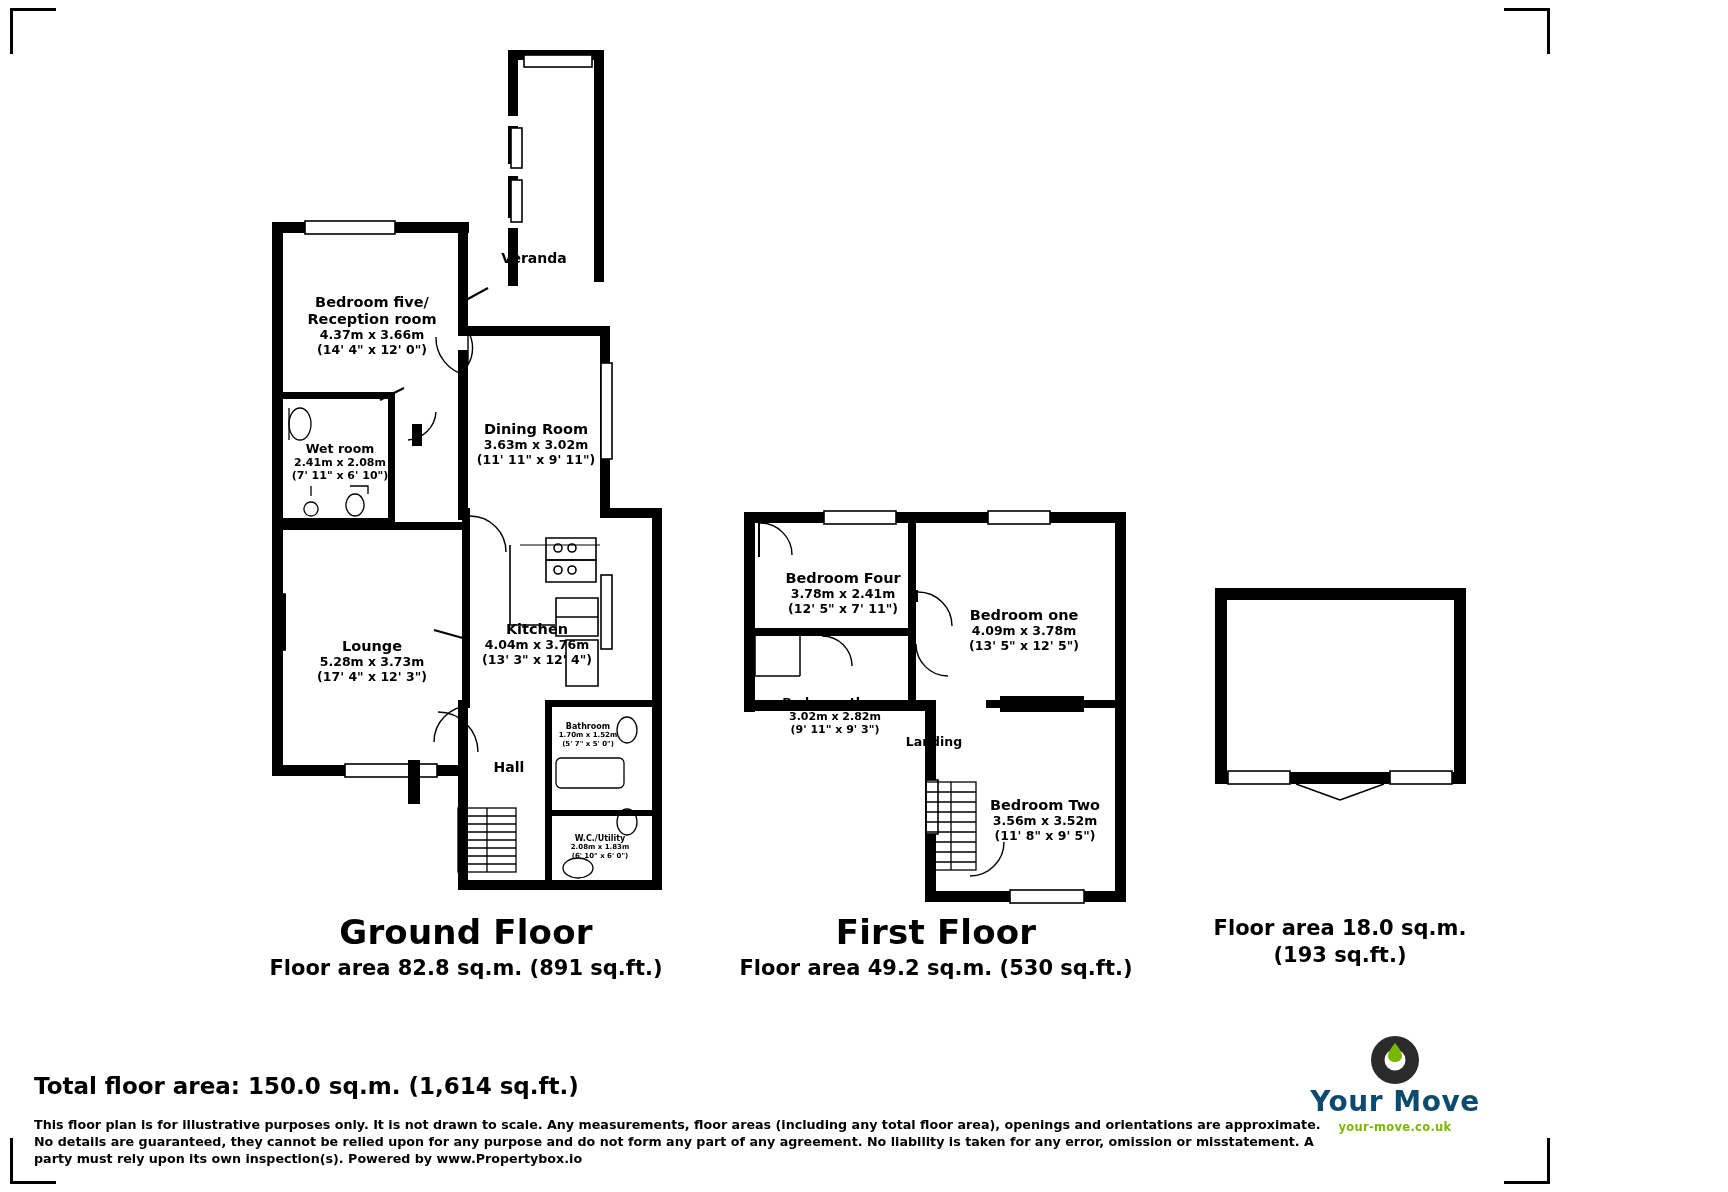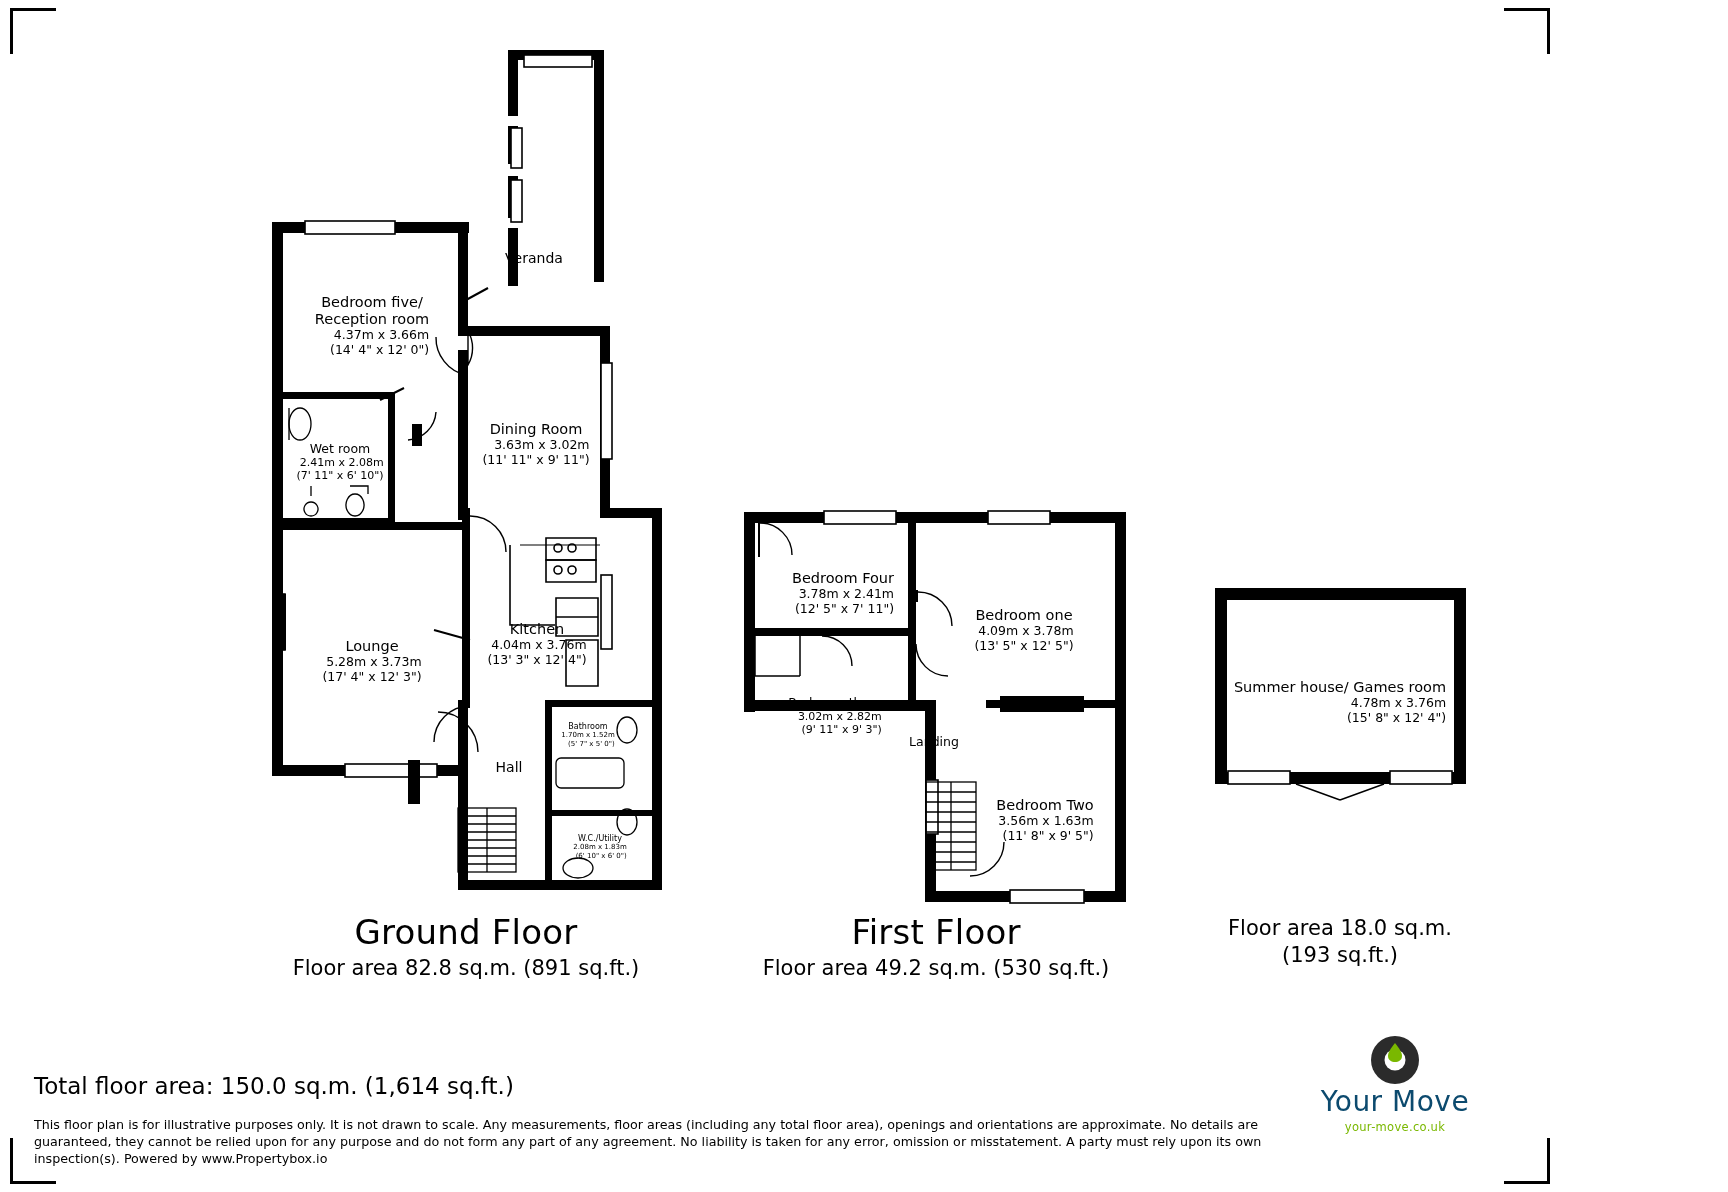--- a/index.html
+++ b/index.html
@@ -13,20 +13,21 @@
     position: relative;
     font-family: "DejaVu Sans", "Liberation Sans", sans-serif;
     color: #000000;
     overflow: hidden;
   }
   .page {
     position: absolute;
     left: 0; top: 0;
     width: 1560px;
     height: 1192px;
+    font-weight: bold;
   }
 
   
   .crop {
     position: absolute;
     width: 46px;
     height: 46px;
   }
   .crop::before, .crop::after {
     content: "";
@@ -62,21 +63,20 @@
     transform: translateX(-50%);
     pointer-events: none;
   }
   .room-label .nm {
     display: block;
     font-size: 14.5px;
   }
   .room-label .dim, .room-label .imp {
     display: block;
     font-size: 12.5px;
-    text-align: right;
   }
   .room-label.sm .nm { font-size: 12.5px; }
   .room-label.sm .dim, .room-label.sm .imp { font-size: 11px; }
   .room-label.xs .nm { font-size: 8px; }
   .room-label.xs .dim, .room-label.xs .imp { font-size: 7px; }
   .room-label.plain .nm { font-size: 14px; }
 
   
   .floor-title {
     position: absolute;
@@ -399,29 +399,24 @@
     <span class="dim">3.02m x 2.82m</span>
     <span class="imp">(9' 11" x 9' 3")</span>
   </div>
 
   <div class="room-label plain" style="left:934px; top:735px;">
     <span class="nm" style="font-size:12.5px;">Landing</span>
   </div>
 
   <div class="room-label" style="left:1045px; top:797px;">
     <span class="nm">Bedroom Two</span>
-    <span class="dim">3.56m x 1.63m</span>
+    <span class="dim">3.56m x 3.52m</span>
     <span class="imp">(11' 8" x 9' 5")</span>
   </div>
 
-  <div class="room-label" style="left:1340px; top:679px;">
-    <span class="nm">Summer house/ Games room</span>
-    <span class="dim">4.78m x 3.76m</span>
-    <span class="imp">(15' 8" x 12' 4")</span>
-  </div>
 
   <div class="floor-title" style="left:466px; top:912px;">
     <span class="t">Ground Floor</span>
     <span class="a">Floor area 82.8 sq.m. (891 sq.ft.)</span>
   </div>
 
   <div class="floor-title" style="left:936px; top:912px;">
     <span class="t">First Floor</span>
     <span class="a">Floor area 49.2 sq.m. (530 sq.ft.)</span>
   </div>

